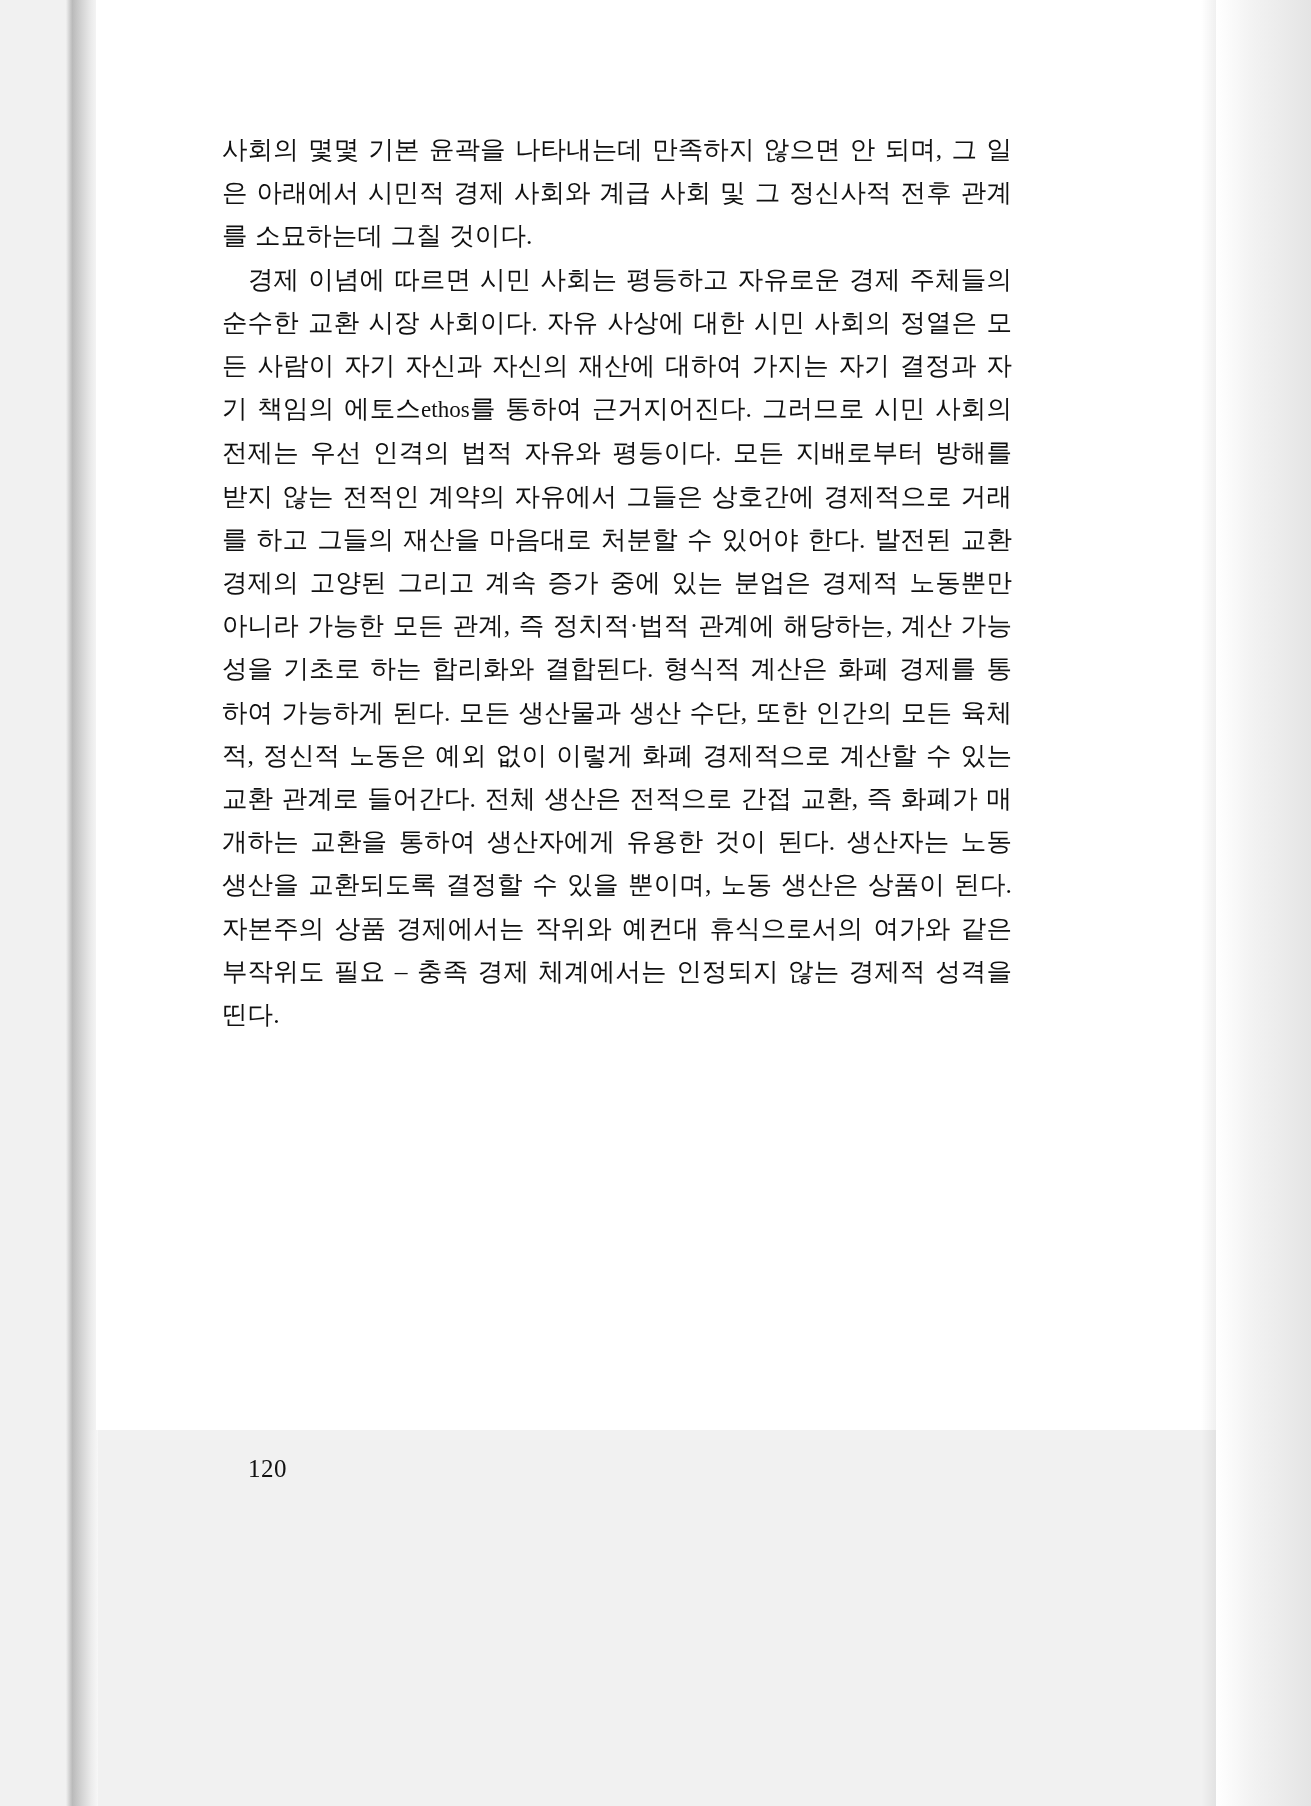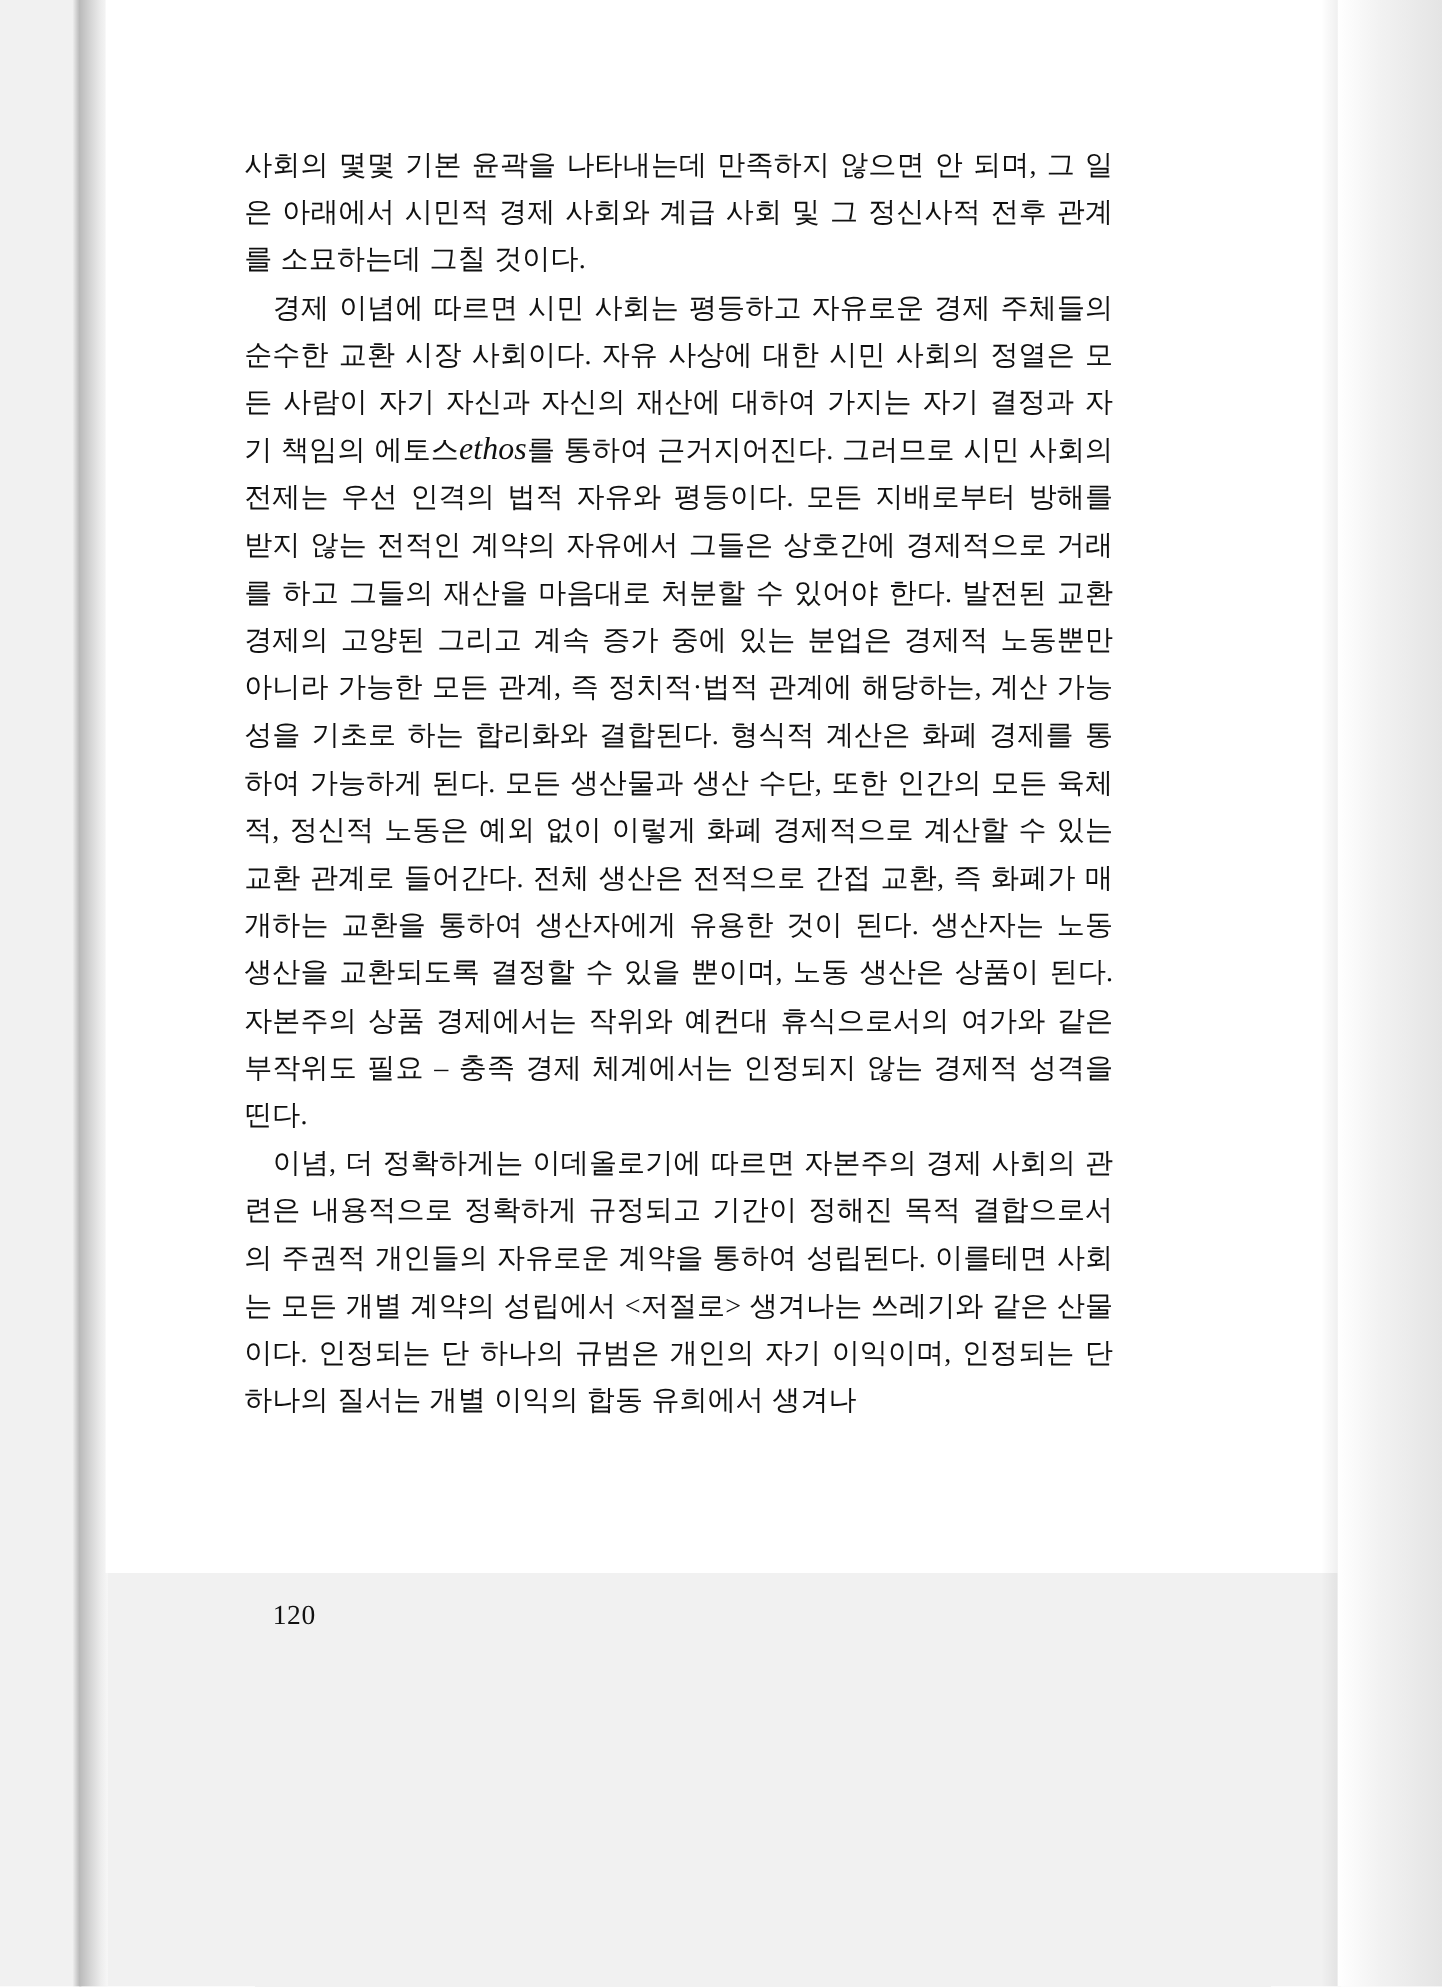--- a/index.html
+++ b/index.html
@@ -82,22 +82,21 @@
     text-justify: inter-character;
     letter-spacing: 0.1px;
     word-spacing: 1px;
   }
   p.indent {
     text-indent: 26px;
   }
 
   .latin {
     font-family: "Liberation Serif", "DejaVu Serif", serif;
-    font-size: 29px;
-    font-style: italic;
+    font-size: 23px;
   }
 
   .page-number {
     position: absolute;
     left: 152px;
     top: 1455px;
     font-size: 25px;
     color: #111111;
     letter-spacing: 0.5px;
   }
@@ -111,21 +110,20 @@
   <div class="page-edge"></div>
 
   <div class="page">
 
     <div class="text-block">
 
       <p class="body-paragraph">사회의 몇몇 기본 윤곽을 나타내는데 만족하지 않으면 안 되며, 그 일은 아래에서 시민적 경제 사회와 계급 사회 및 그 정신사적 전후 관계를 소묘하는데 그칠 것이다.</p>
 
       <p class="body-paragraph indent"><span>경제 이념에 따르면 시민 사회는 평등하고 자유로운 경제 주체들의 순수한 교환 시장 사회이다. 자유 사상에 대한 시민 사회의 정열은 모든 사람이 자기 자신과 자신의 재산에 대하여 가지는 자기 결정과 자기 책임의 에토스</span><span class="latin">ethos</span><span>를 통하여 근거지어진다. 그러므로 시민 사회의 전제는 우선 인격의 법적 자유와 평등이다. 모든 지배로부터 방해를 받지 않는 전적인 계약의 자유에서 그들은 상호간에 경제적으로 거래를 하고 그들의 재산을 마음대로 처분할 수 있어야 한다. 발전된 교환 경제의 고양된 그리고 계속 증가 중에 있는 분업은 경제적 노동뿐만 아니라 가능한 모든 관계, 즉 정치적·법적 관계에 해당하는, 계산 가능성을 기초로 하는 합리화와 결합된다. 형식적 계산은 화폐 경제를 통하여 가능하게 된다. 모든 생산물과 생산 수단, 또한 인간의 모든 육체적, 정신적 노동은 예외 없이 이렇게 화폐 경제적으로 계산할 수 있는 교환 관계로 들어간다. 전체 생산은 전적으로 간접 교환, 즉 화폐가 매개하는 교환을 통하여 생산자에게 유용한 것이 된다. 생산자는 노동 생산을 교환되도록 결정할 수 있을 뿐이며, 노동 생산은 상품이 된다. 자본주의 상품 경제에서는 작위와 예컨대 휴식으로서의 여가와 같은 부작위도 필요 – 충족 경제 체계에서는 인정되지 않는 경제적 성격을 띤다.</span></p>
 
-      <p class="body-paragraph indent">이념, 더 정확하게는 이데올로기에 따르면 자본주의 경제 사회의 관련은 내용적으로 정확하게 규정되고 기간이 정해진 목적 결합으로서의 주권적 개인들의 자유로운 계약을 통하여 성립된다. 이를테면 사회는 모든 개별 계약의 성립에서 &lt;저절로&gt; 생겨나는 쓰레기와 같은 산물이다. 인정되는 단 하나의 규범은 개인의 자기 이익이며, 인정되는 단 하나의 질서는 개별 이익의 합동 유희에서 생겨나</p>
 
     </div>
 
     <div class="page-number">120</div>
 
   </div>
 
   <div class="right-shadow"></div>
   <div class="right-edge"></div>
 

